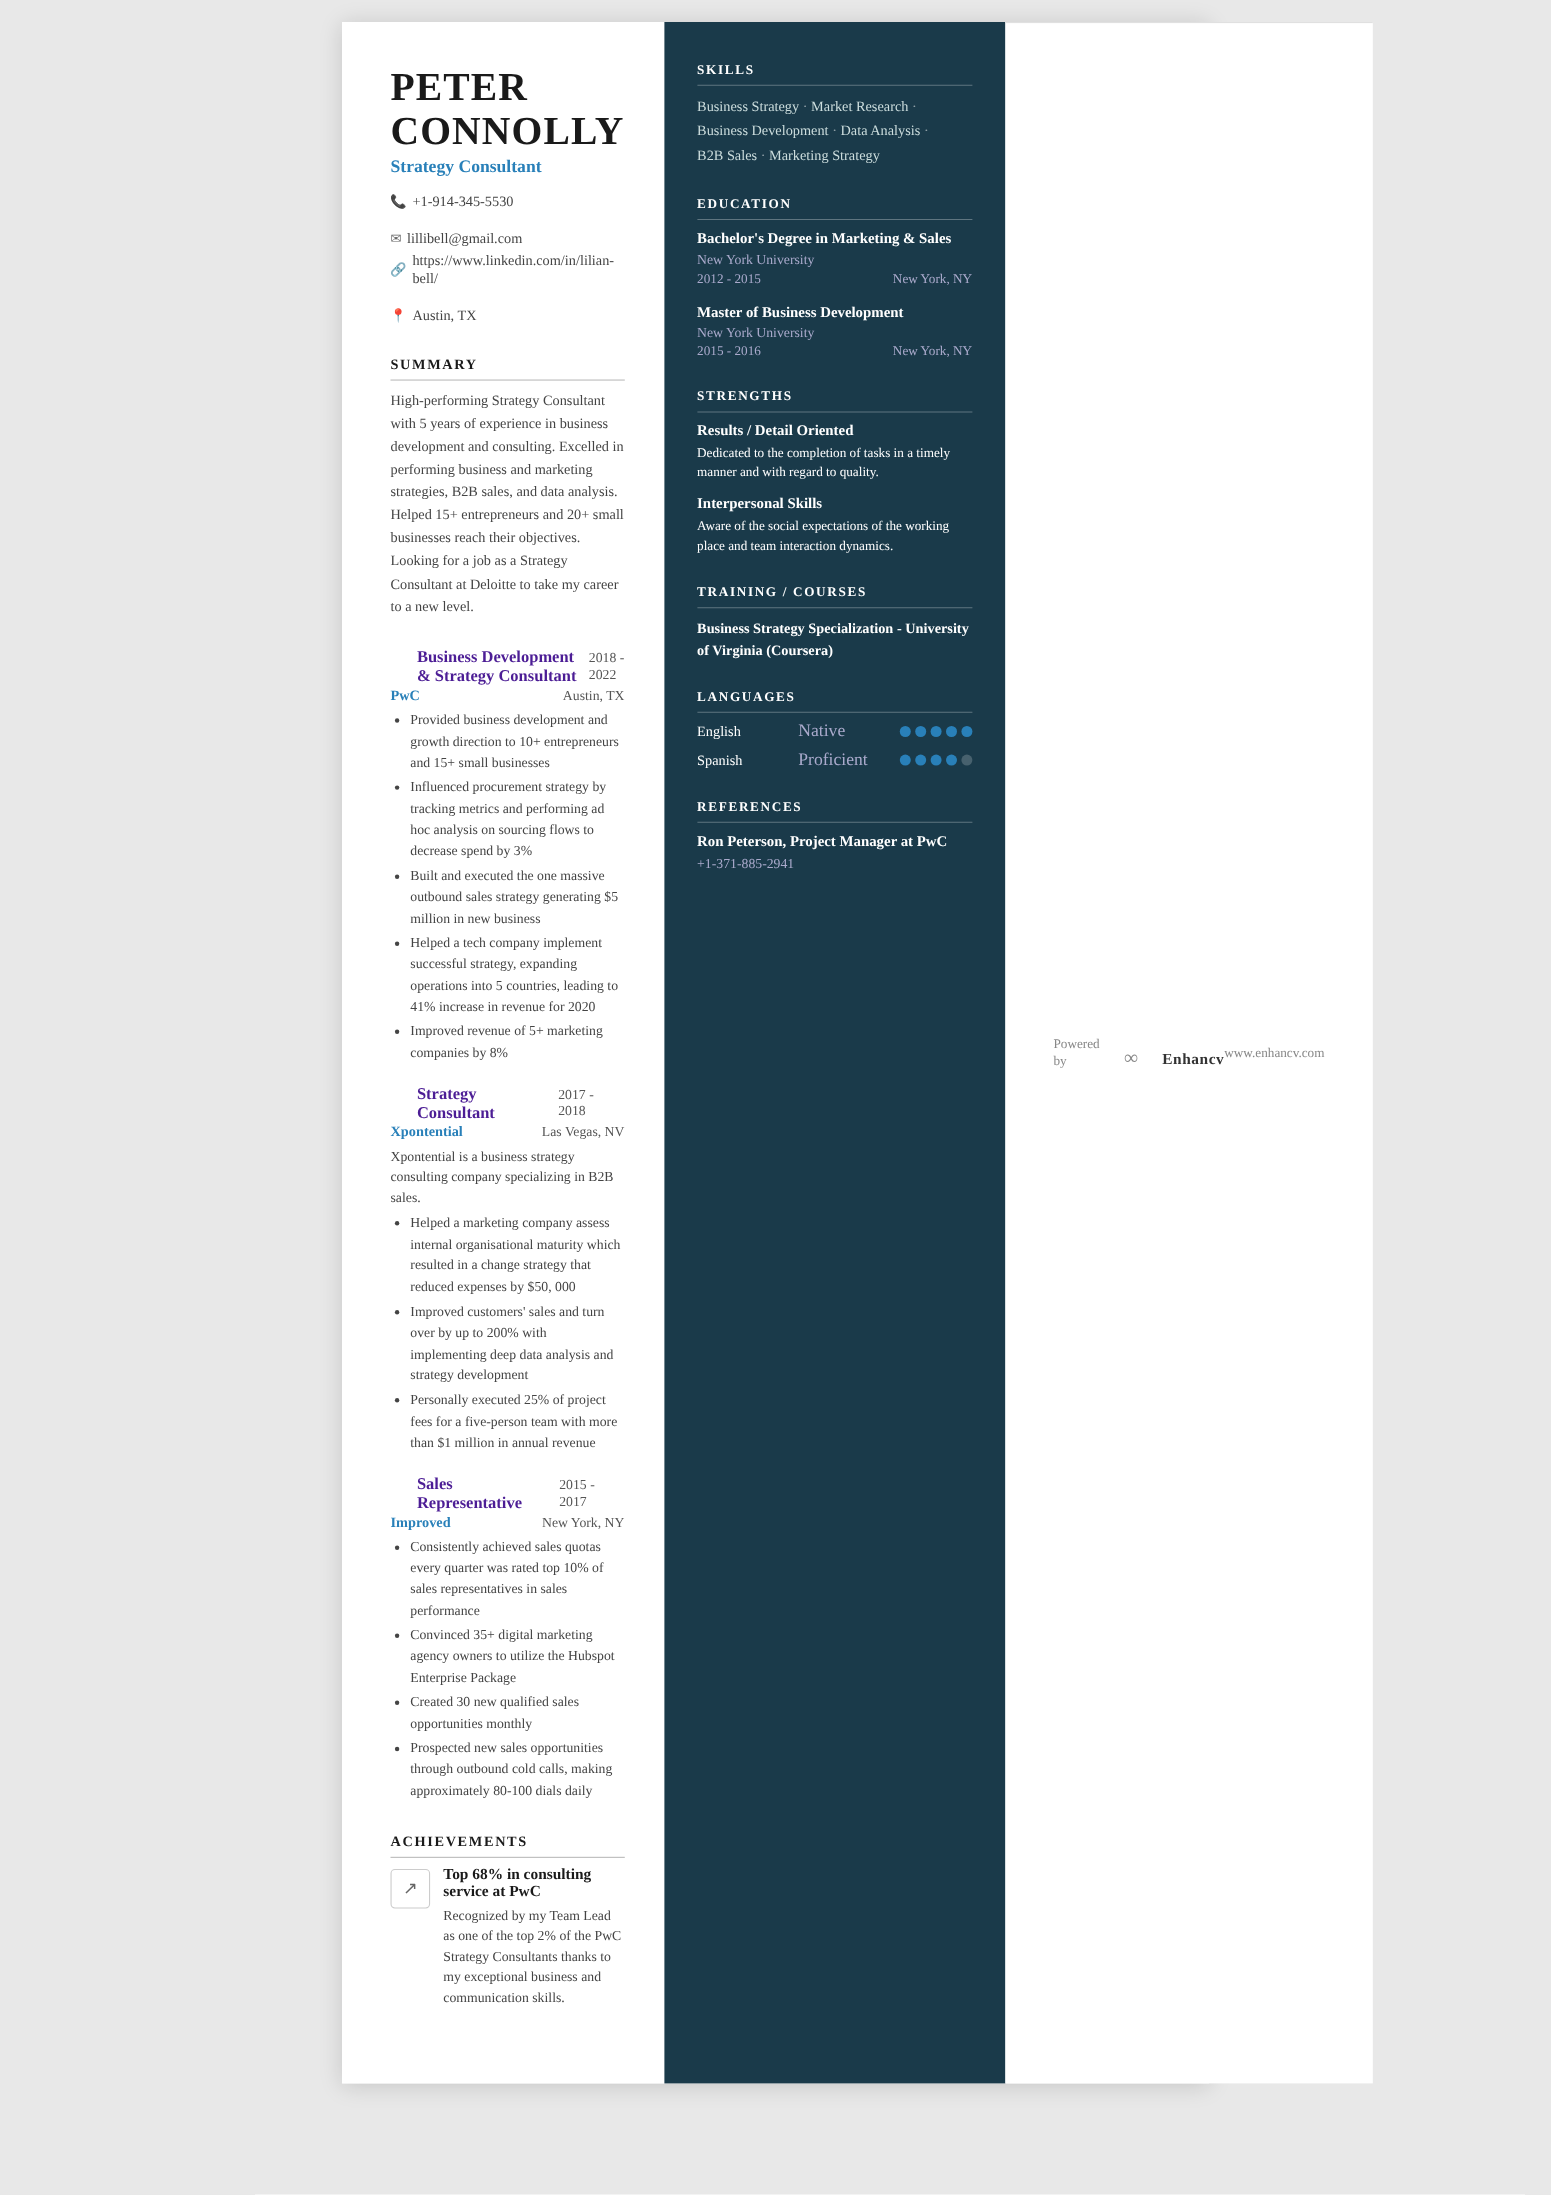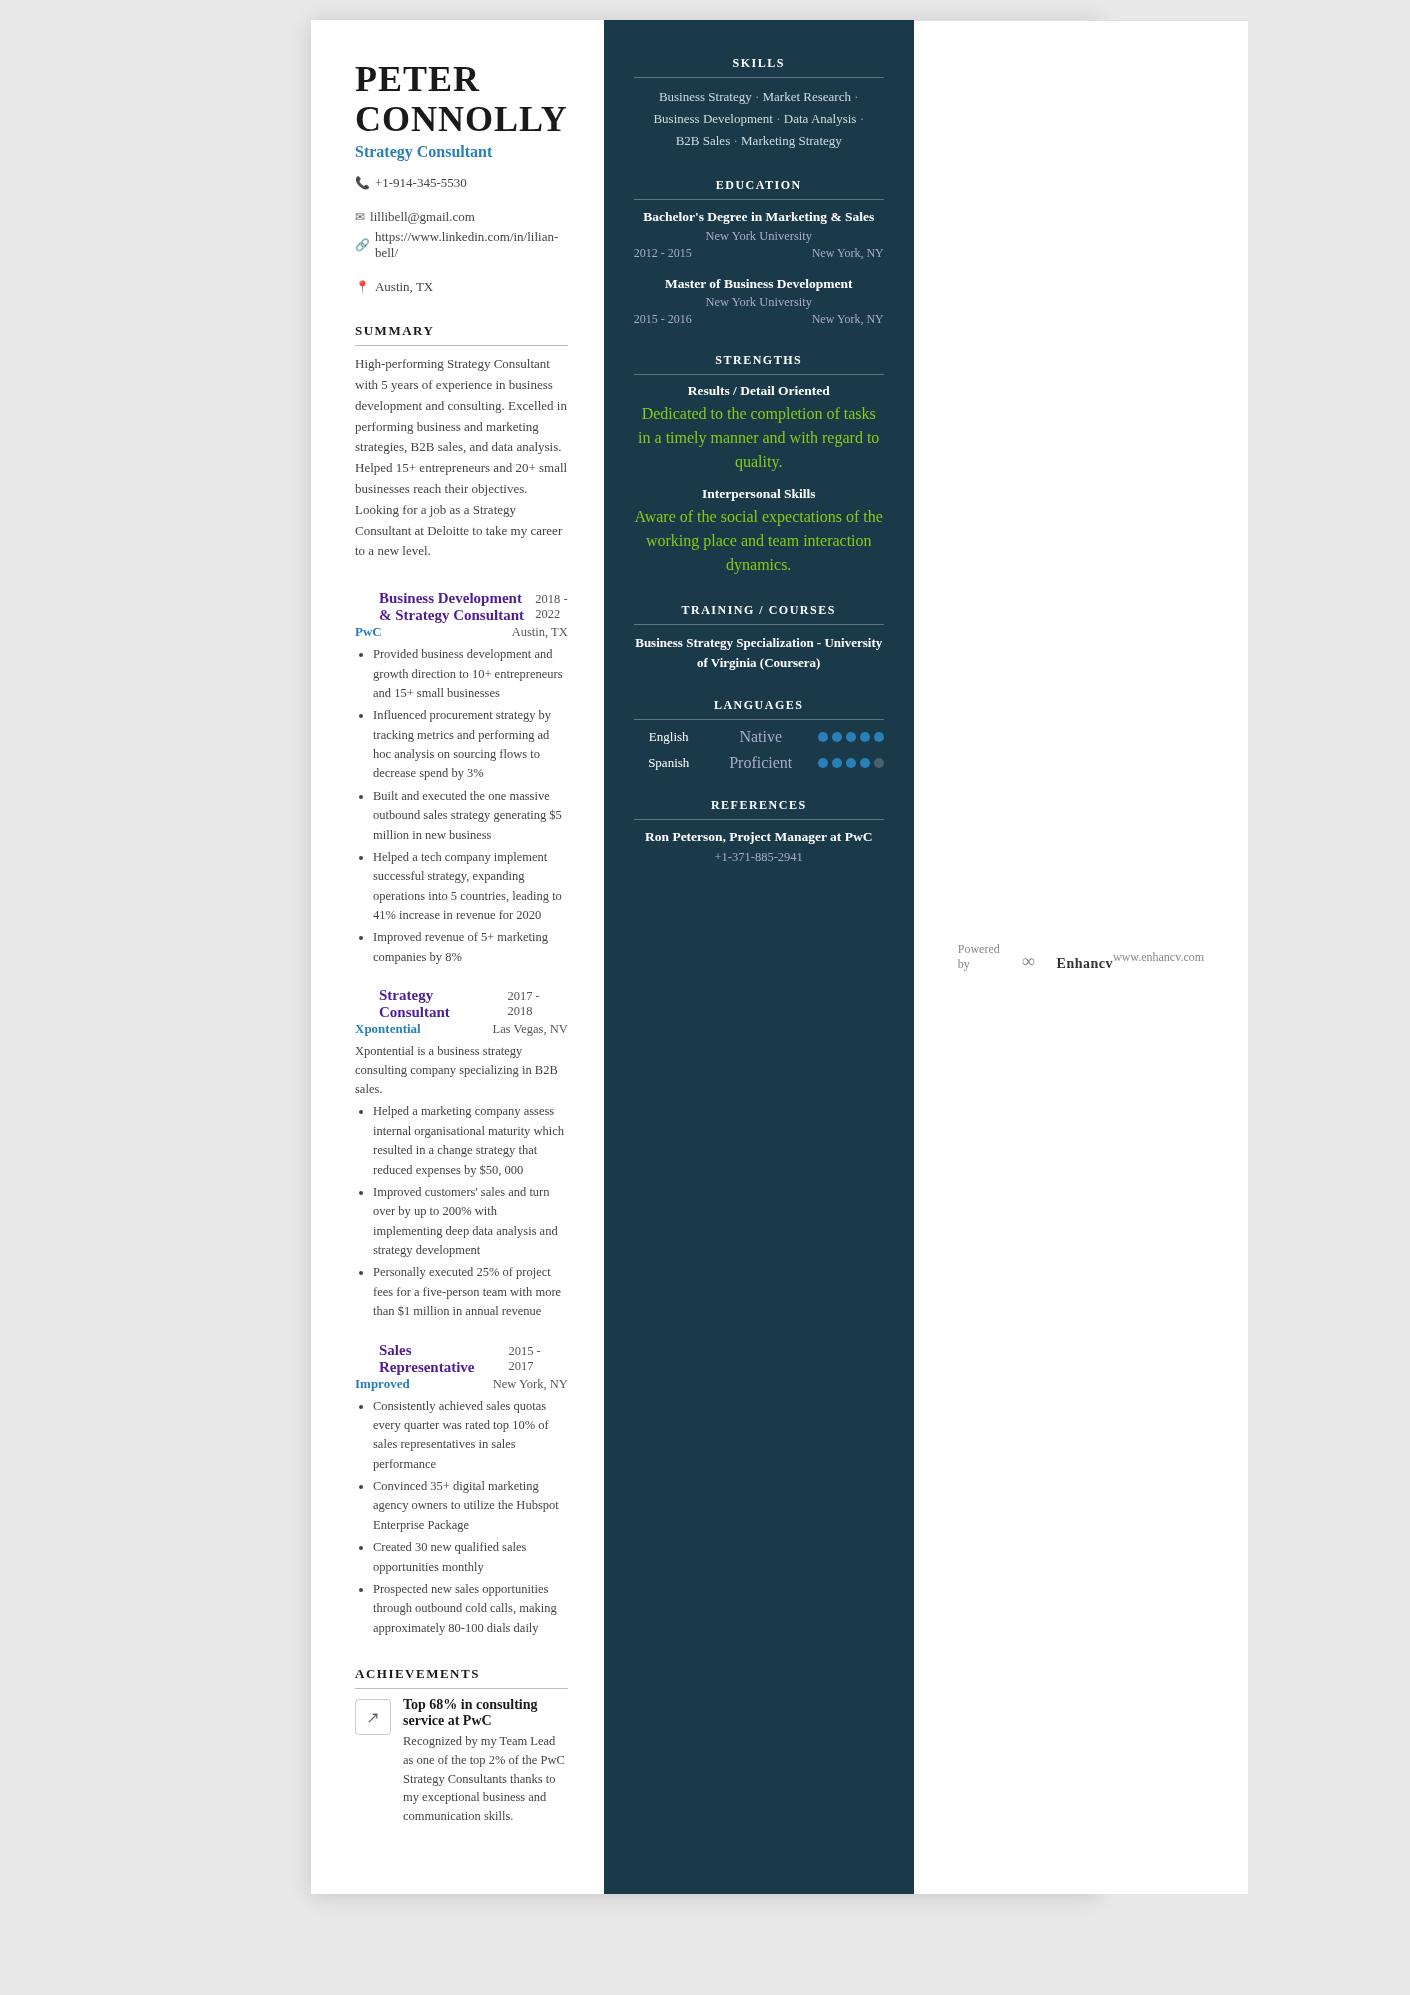--- a/index.html
+++ b/index.html
@@ -171,21 +171,20 @@
       margin-bottom: 3px;
     }
     .achievement-desc {
       font-size: 12.5px;
       color: #444;
       line-height: 1.5;
     }
     
     .r-section {
       margin-bottom: 26px;
-      text-align: center;
     }
     .r-section-title {
       font-size: 12px;
       font-weight: 800;
       letter-spacing: 1.5px;
       text-transform: uppercase;
       color: #fff;
       margin-bottom: 8px;
       padding-bottom: 6px;
       border-bottom: 1.5px solid rgba(255,255,255,0.3);
@@ -225,22 +224,22 @@
     .strength-item {
       margin-bottom: 12px;
     }
     .strength-title {
       font-size: 13.5px;
       font-weight: 700;
       color: #fff;
       margin-bottom: 3px;
     }
     .strength-desc {
-      font-size: 16px;
-      color: #84cc16;
+      font-size: 12px;
+      color: #ffffff;
       line-height: 1.5;
     }
     
     .training-text {
       font-size: 13px;
       font-weight: 600;
       color: #fff;
       line-height: 1.5;
     }
     

